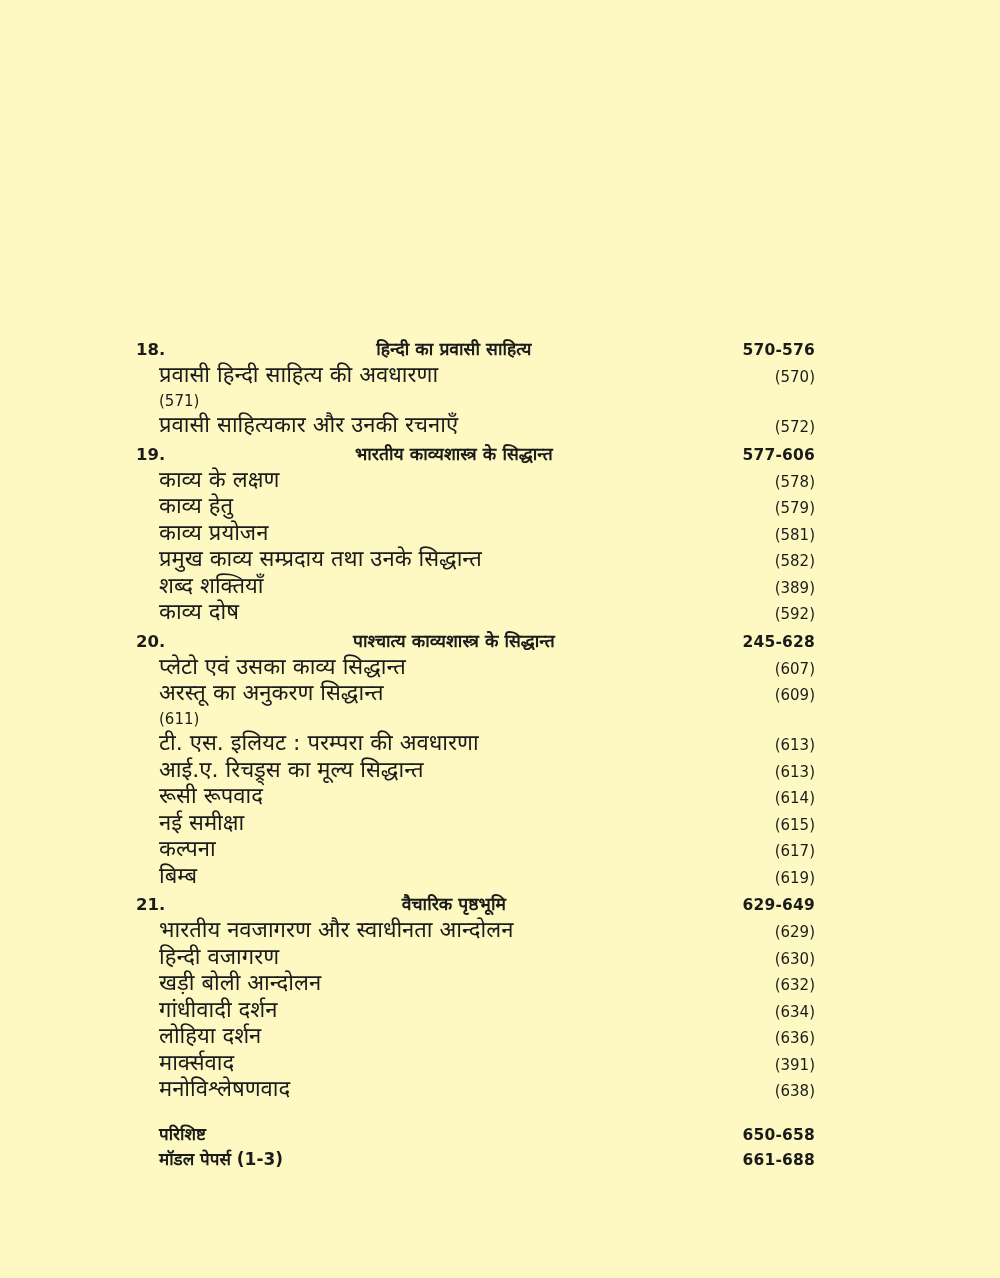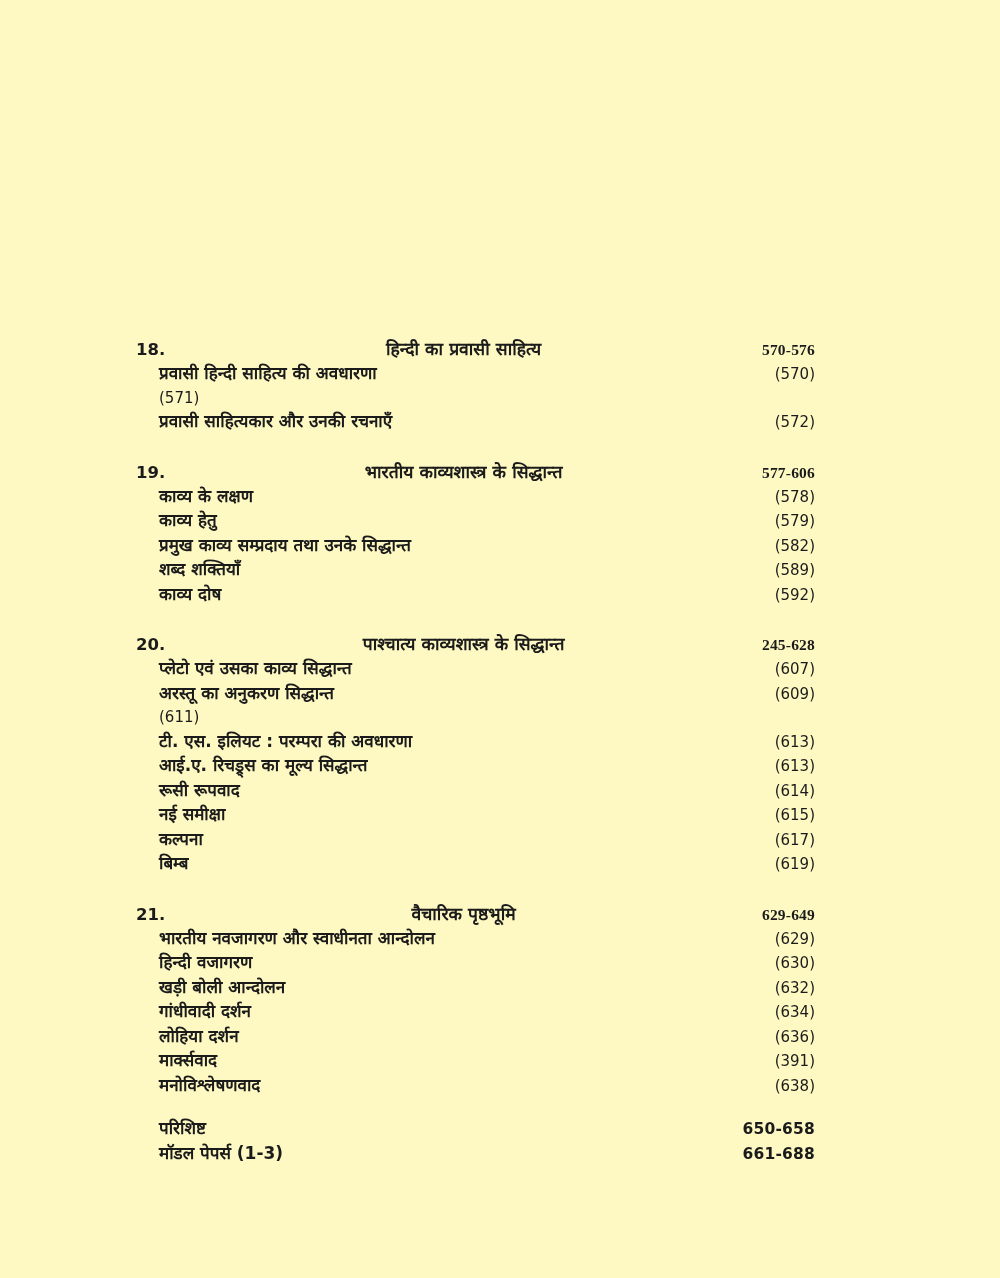--- a/index.html
+++ b/index.html
@@ -15,34 +15,34 @@
   }
   .toc {
     position: absolute;
     left: 136px;
     top: 337px;
     width: 679px;
   }
   .chapter-row {
     display: flex;
     align-items: baseline;
-    margin-top: 25px;
+    margin-top: 2px;
     font-weight: 700;
   }
   .chapter-row.first { margin-top: 0; }
   .chap-num   { flex: 0 0 23px; font-size: 16.5px; line-height: 25px; }
   .chap-title { flex: 1 1 auto; font-size: 17.5px; line-height: 25px; text-align: center; }
-  .chap-pages { flex: 0 0 auto; font-size: 15.5px; line-height: 25px; font-weight: 700; letter-spacing: 0.2px; font-family: Liberation Serif, serif; }
+  .chap-pages { flex: 0 0 auto; font-size: 15.5px; line-height: 25px; font-weight: 700; letter-spacing: 0.2px; }
   .item-row {
     display: flex;
     align-items: baseline;
     padding-left: 23px;
     font-weight: 400;
   }
-  .item-label { flex: 1 1 auto; font-size: 17px; line-height: 23.5px; font-weight: bold; }
+  .item-label { flex: 1 1 auto; font-size: 22px; line-height: 23.5px; }
   .item-page  { flex: 0 0 auto; font-size: 15px;  line-height: 23.5px; }
   .appendix-row {
     display: flex;
     align-items: baseline;
     padding-left: 23px;
     font-weight: 700;
   }
   .appendix-row.first { margin-top: 18px; justify-content: space-between; }
   .appendix-label { flex: 1 1 auto; font-size: 17px; line-height: 24px; }
   .appendix-pages { flex: 0 0 auto; font-size: 15.5px; line-height: 24px; letter-spacing: 0.2px; }
@@ -75,26 +75,30 @@
   </div>
       <div class="item-row">
     <span class="item-label">काव्य के लक्षण</span>
     <span class="item-page">(578)</span>
   </div>
       <div class="item-row">
     <span class="item-label">काव्य हेतु</span>
     <span class="item-page">(579)</span>
   </div>
       <div class="item-row">
+    <span class="item-label">काव्य प्रयोजन</span>
+    <span class="item-page">(581)</span>
+  </div>
+      <div class="item-row">
     <span class="item-label">प्रमुख काव्य सम्प्रदाय तथा उनके सिद्धान्त</span>
     <span class="item-page">(582)</span>
   </div>
       <div class="item-row">
     <span class="item-label">शब्द शक्तियाँ</span>
-    <span class="item-page">(589)</span>
+    <span class="item-page">(389)</span>
   </div>
       <div class="item-row">
     <span class="item-label">काव्य दोष</span>
     <span class="item-page">(592)</span>
   </div>
       <div class="chapter-row">
     <span class="chap-num">20.</span>
     <span class="chap-title">पाश्चात्य काव्यशास्त्र के सिद्धान्त</span>
     <span class="chap-pages">245-628</span>
   </div>

